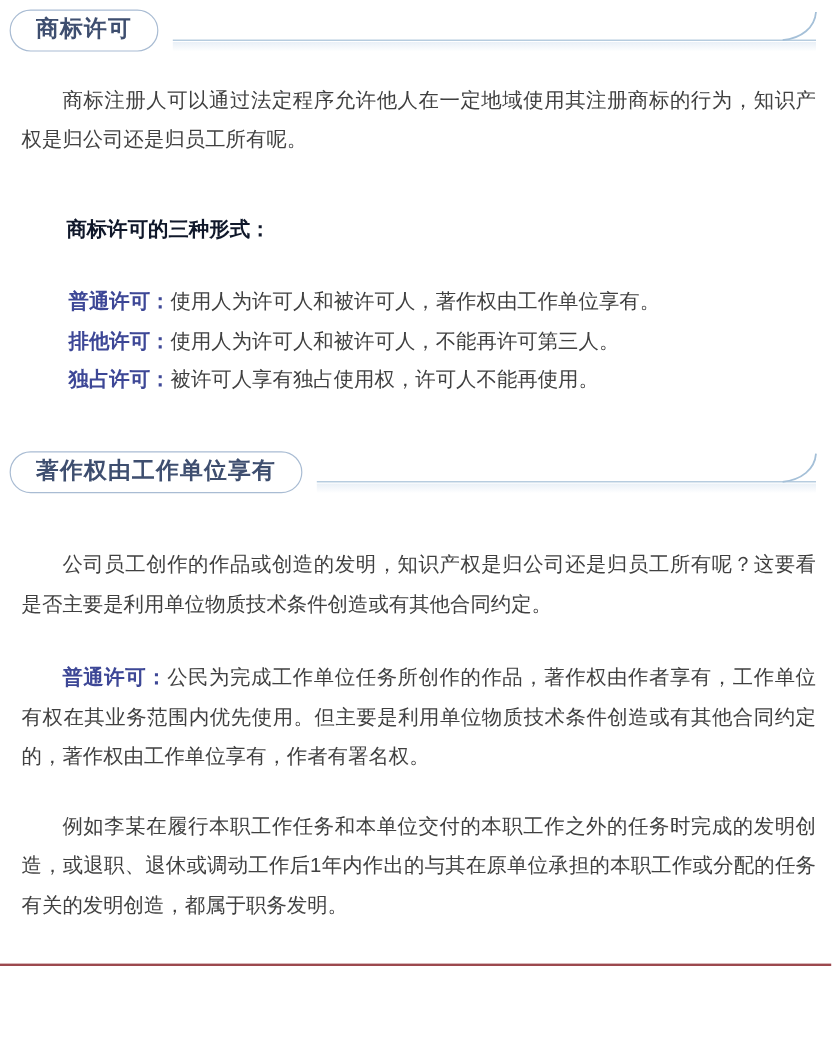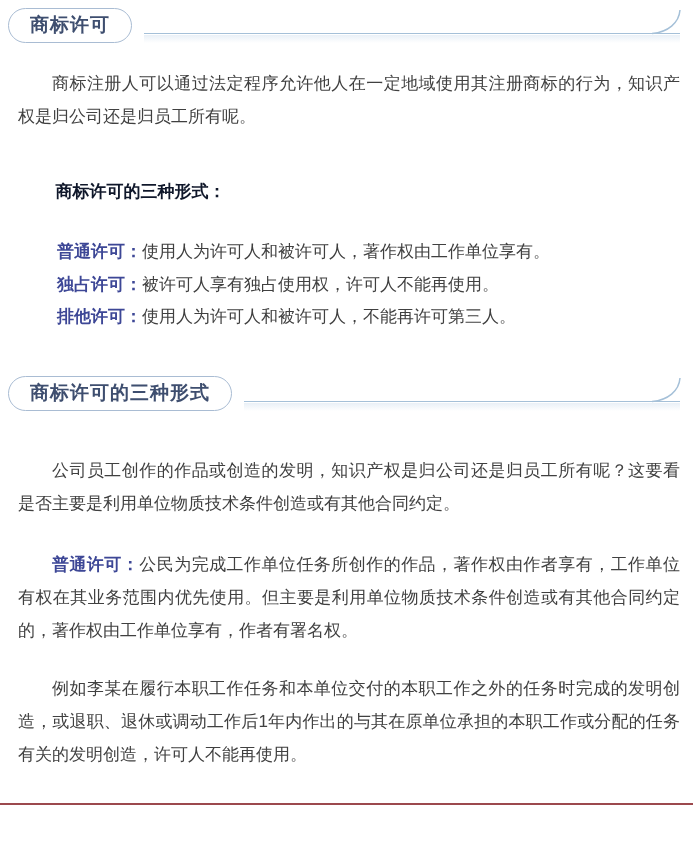--- a/index.html
+++ b/index.html
@@ -107,41 +107,41 @@
         </svg>
       </div>
     </div>
 
     <p class="para" style="margin-top:23px">商标注册人可以通过法定程序允许他人在一定地域使用其注册商标的行为，知识产权是归公司还是归员工所有呢。</p>
 
     <p class="subheading">商标许可的三种形式：</p>
 
     <div class="license-block">
       <p class="license-line"><span class="term-label">普通许可：</span><span>使用人为许可人和被许可人，著作权由工作单位享有。</span></p>
+      <p class="license-line"><span class="term-label">排他许可：</span><span>使用人为许可人和被许可人，不能再许可第三人。</span></p>
       <p class="license-line"><span class="term-label">独占许可：</span><span>被许可人享有独占使用权，许可人不能再使用。</span></p>
-      <p class="license-line"><span class="term-label">排他许可：</span><span>使用人为许可人和被许可人，不能再许可第三人。</span></p>
     </div>
   </section>
 
   <section class="sec2">
     <div class="header-row">
-      <div class="badge">商标许可的三种形式</div>
+      <div class="badge">著作权由工作单位享有</div>
       <div class="header-line">
         <svg class="curl" width="30" height="26" viewBox="0 0 30 26">
           <path d="M28,1 C27,14 16,23 0,24.5" fill="none" stroke="#a5c0d8" stroke-width="1.5"></path>
         </svg>
       </div>
     </div>
 
     <p class="para" style="margin-top:42px">公司员工创作的作品或创造的发明，知识产权是归公司还是归员工所有呢？这要看是否主要是利用单位物质技术条件创造或有其他合同约定。</p>
 
     <p class="para" style="margin-top:28px"><span class="term-label">普通许可：</span><span>公民为完成工作单位任务所创作的作品，著作权由作者享有，工作单位有权在其业务范围内优先使用。但主要是利用单位物质技术条件创造或有其他合同约定的，著作权由工作单位享有，作者有署名权。</span></p>
 
 
-    <p class="para" style="margin-top:25px">例如李某在履行本职工作任务和本单位交付的本职工作之外的任务时完成的发明创造，或退职、退休或调动工作后1年内作出的与其在原单位承担的本职工作或分配的任务有关的发明创造，许可人不能再使用。</p>
+    <p class="para" style="margin-top:25px">例如李某在履行本职工作任务和本单位交付的本职工作之外的任务时完成的发明创造，或退职、退休或调动工作后1年内作出的与其在原单位承担的本职工作或分配的任务有关的发明创造，都属于职务发明。</p>
   </section>
 
   <div class="footer-divider">
     <div class="div-line"></div>
     <span class="div-circle"></span>
     <span class="star-wrap">
       <svg width="42" height="40" viewBox="0 0 42 40">
         <defs>
           <linearGradient id="starGrad" x1="0" y1="0" x2="0" y2="1">
             <stop offset="0" stop-color="#fce7ae"></stop>

